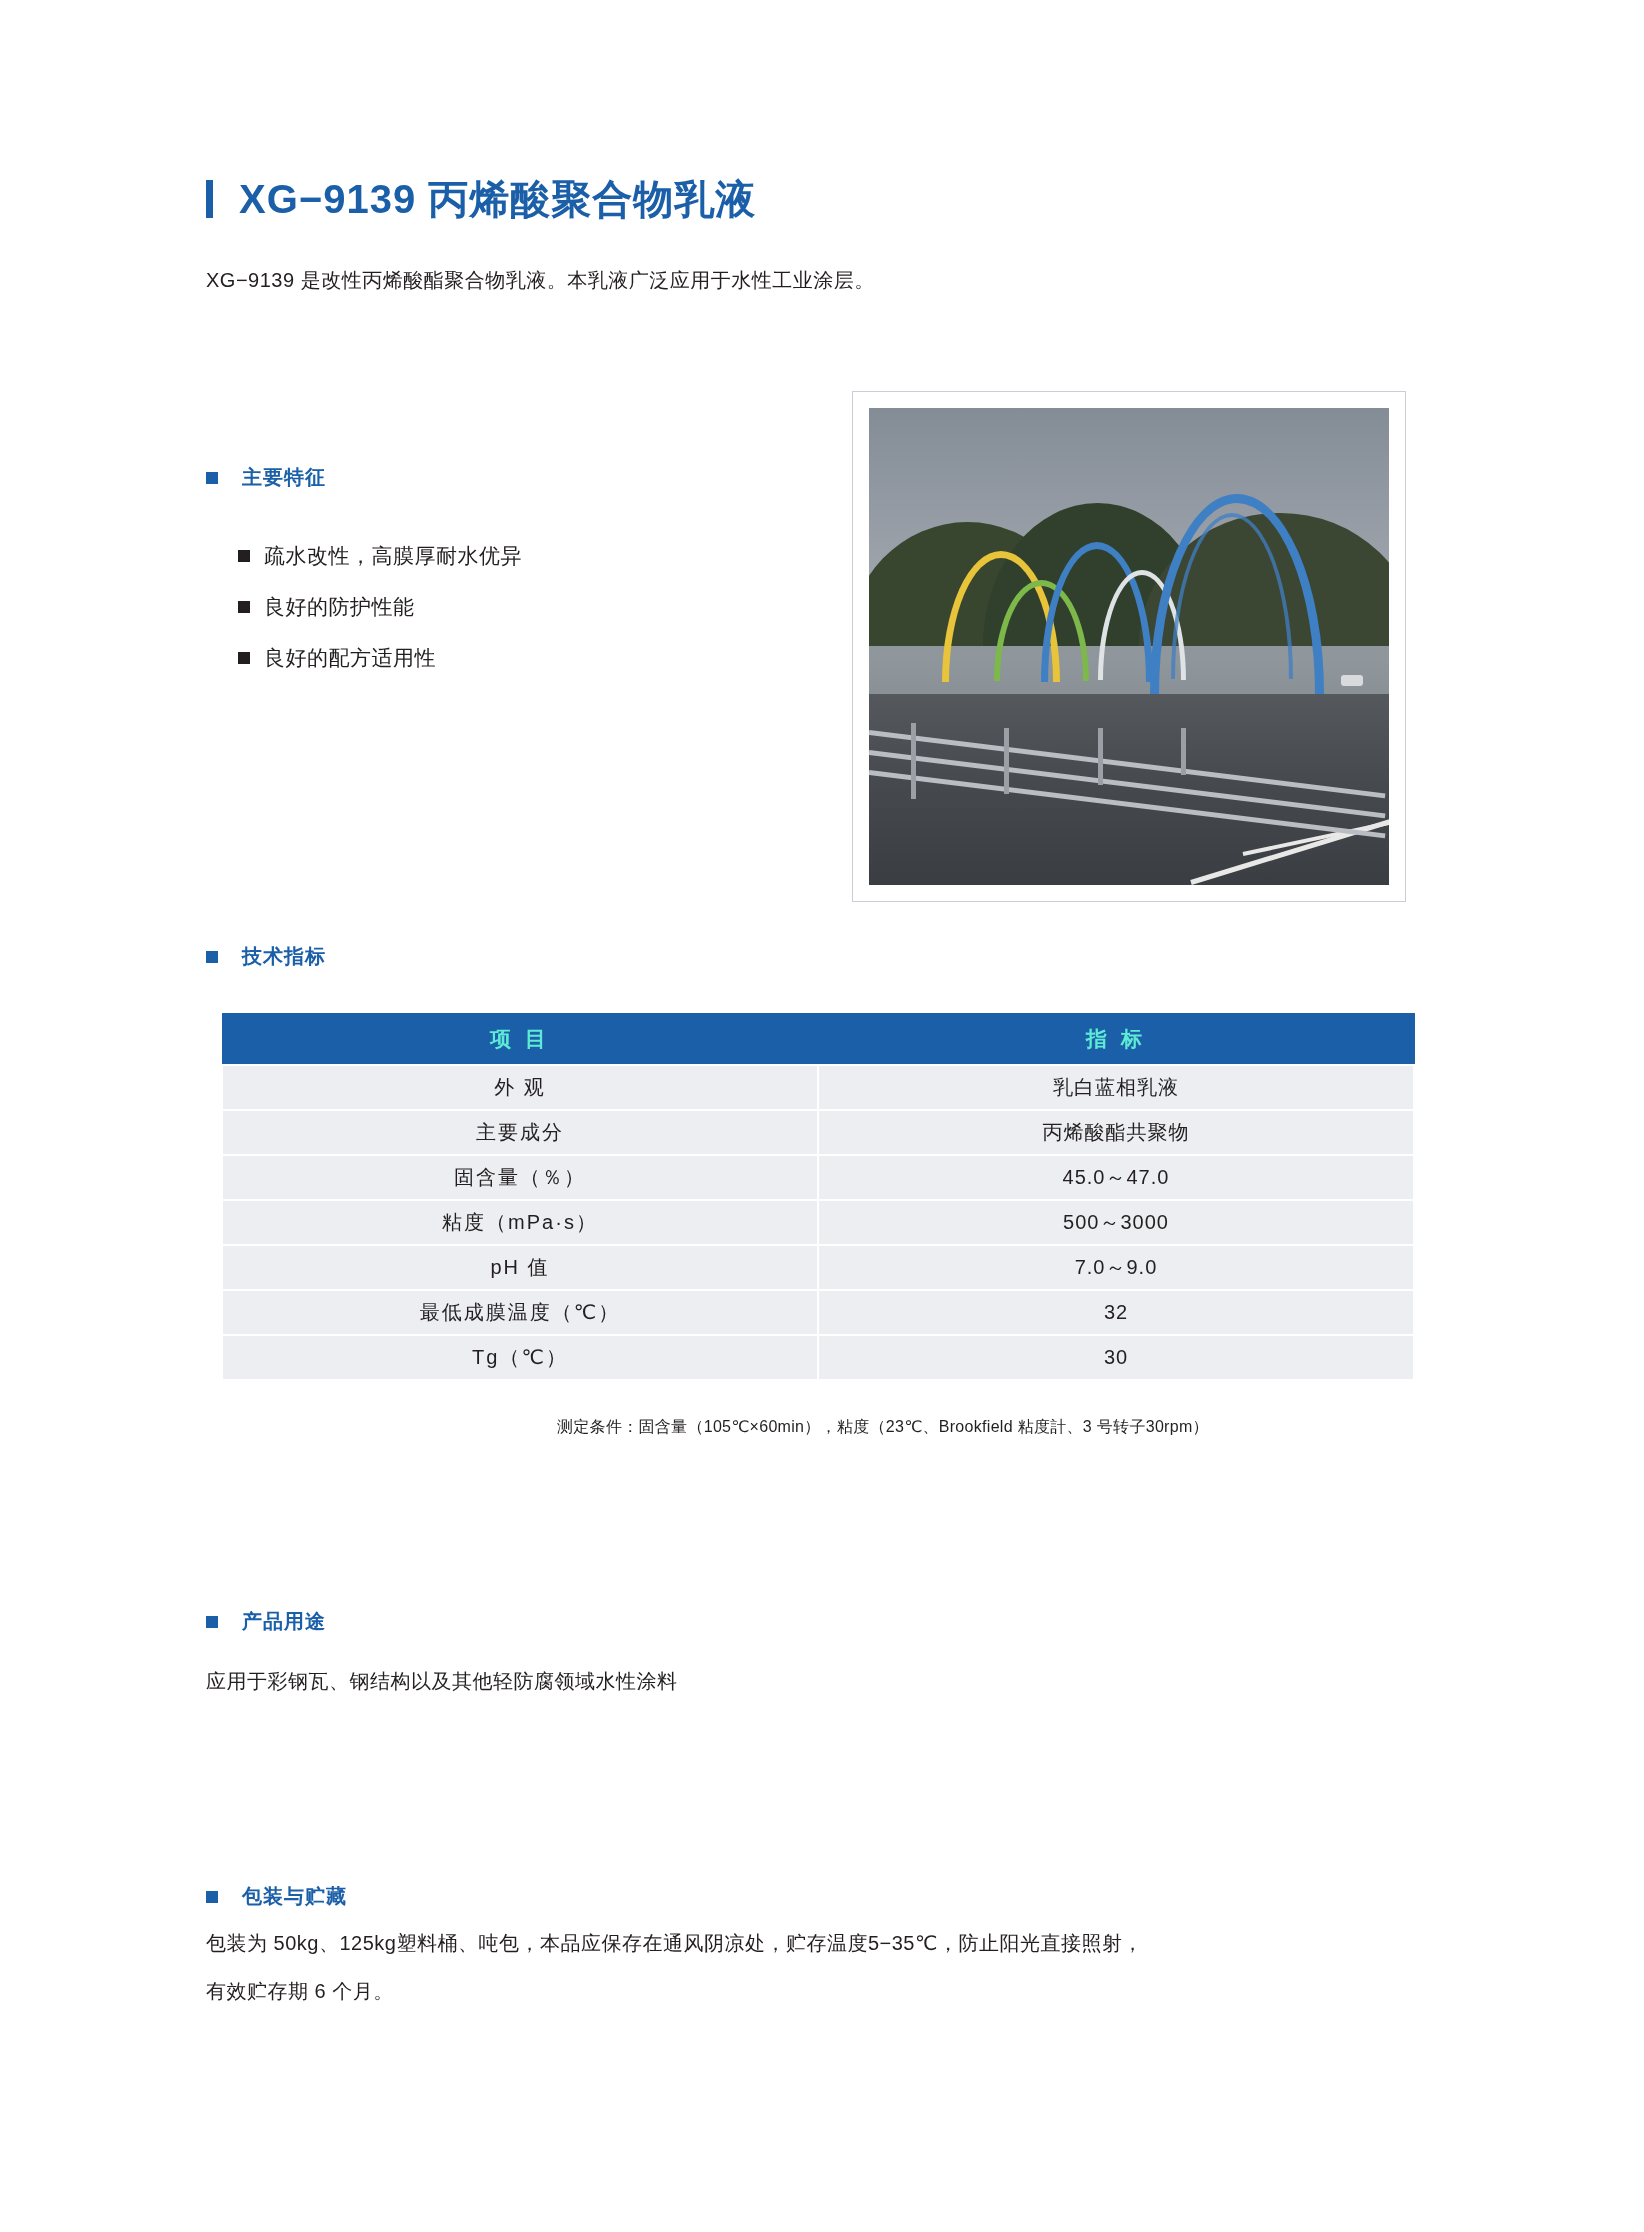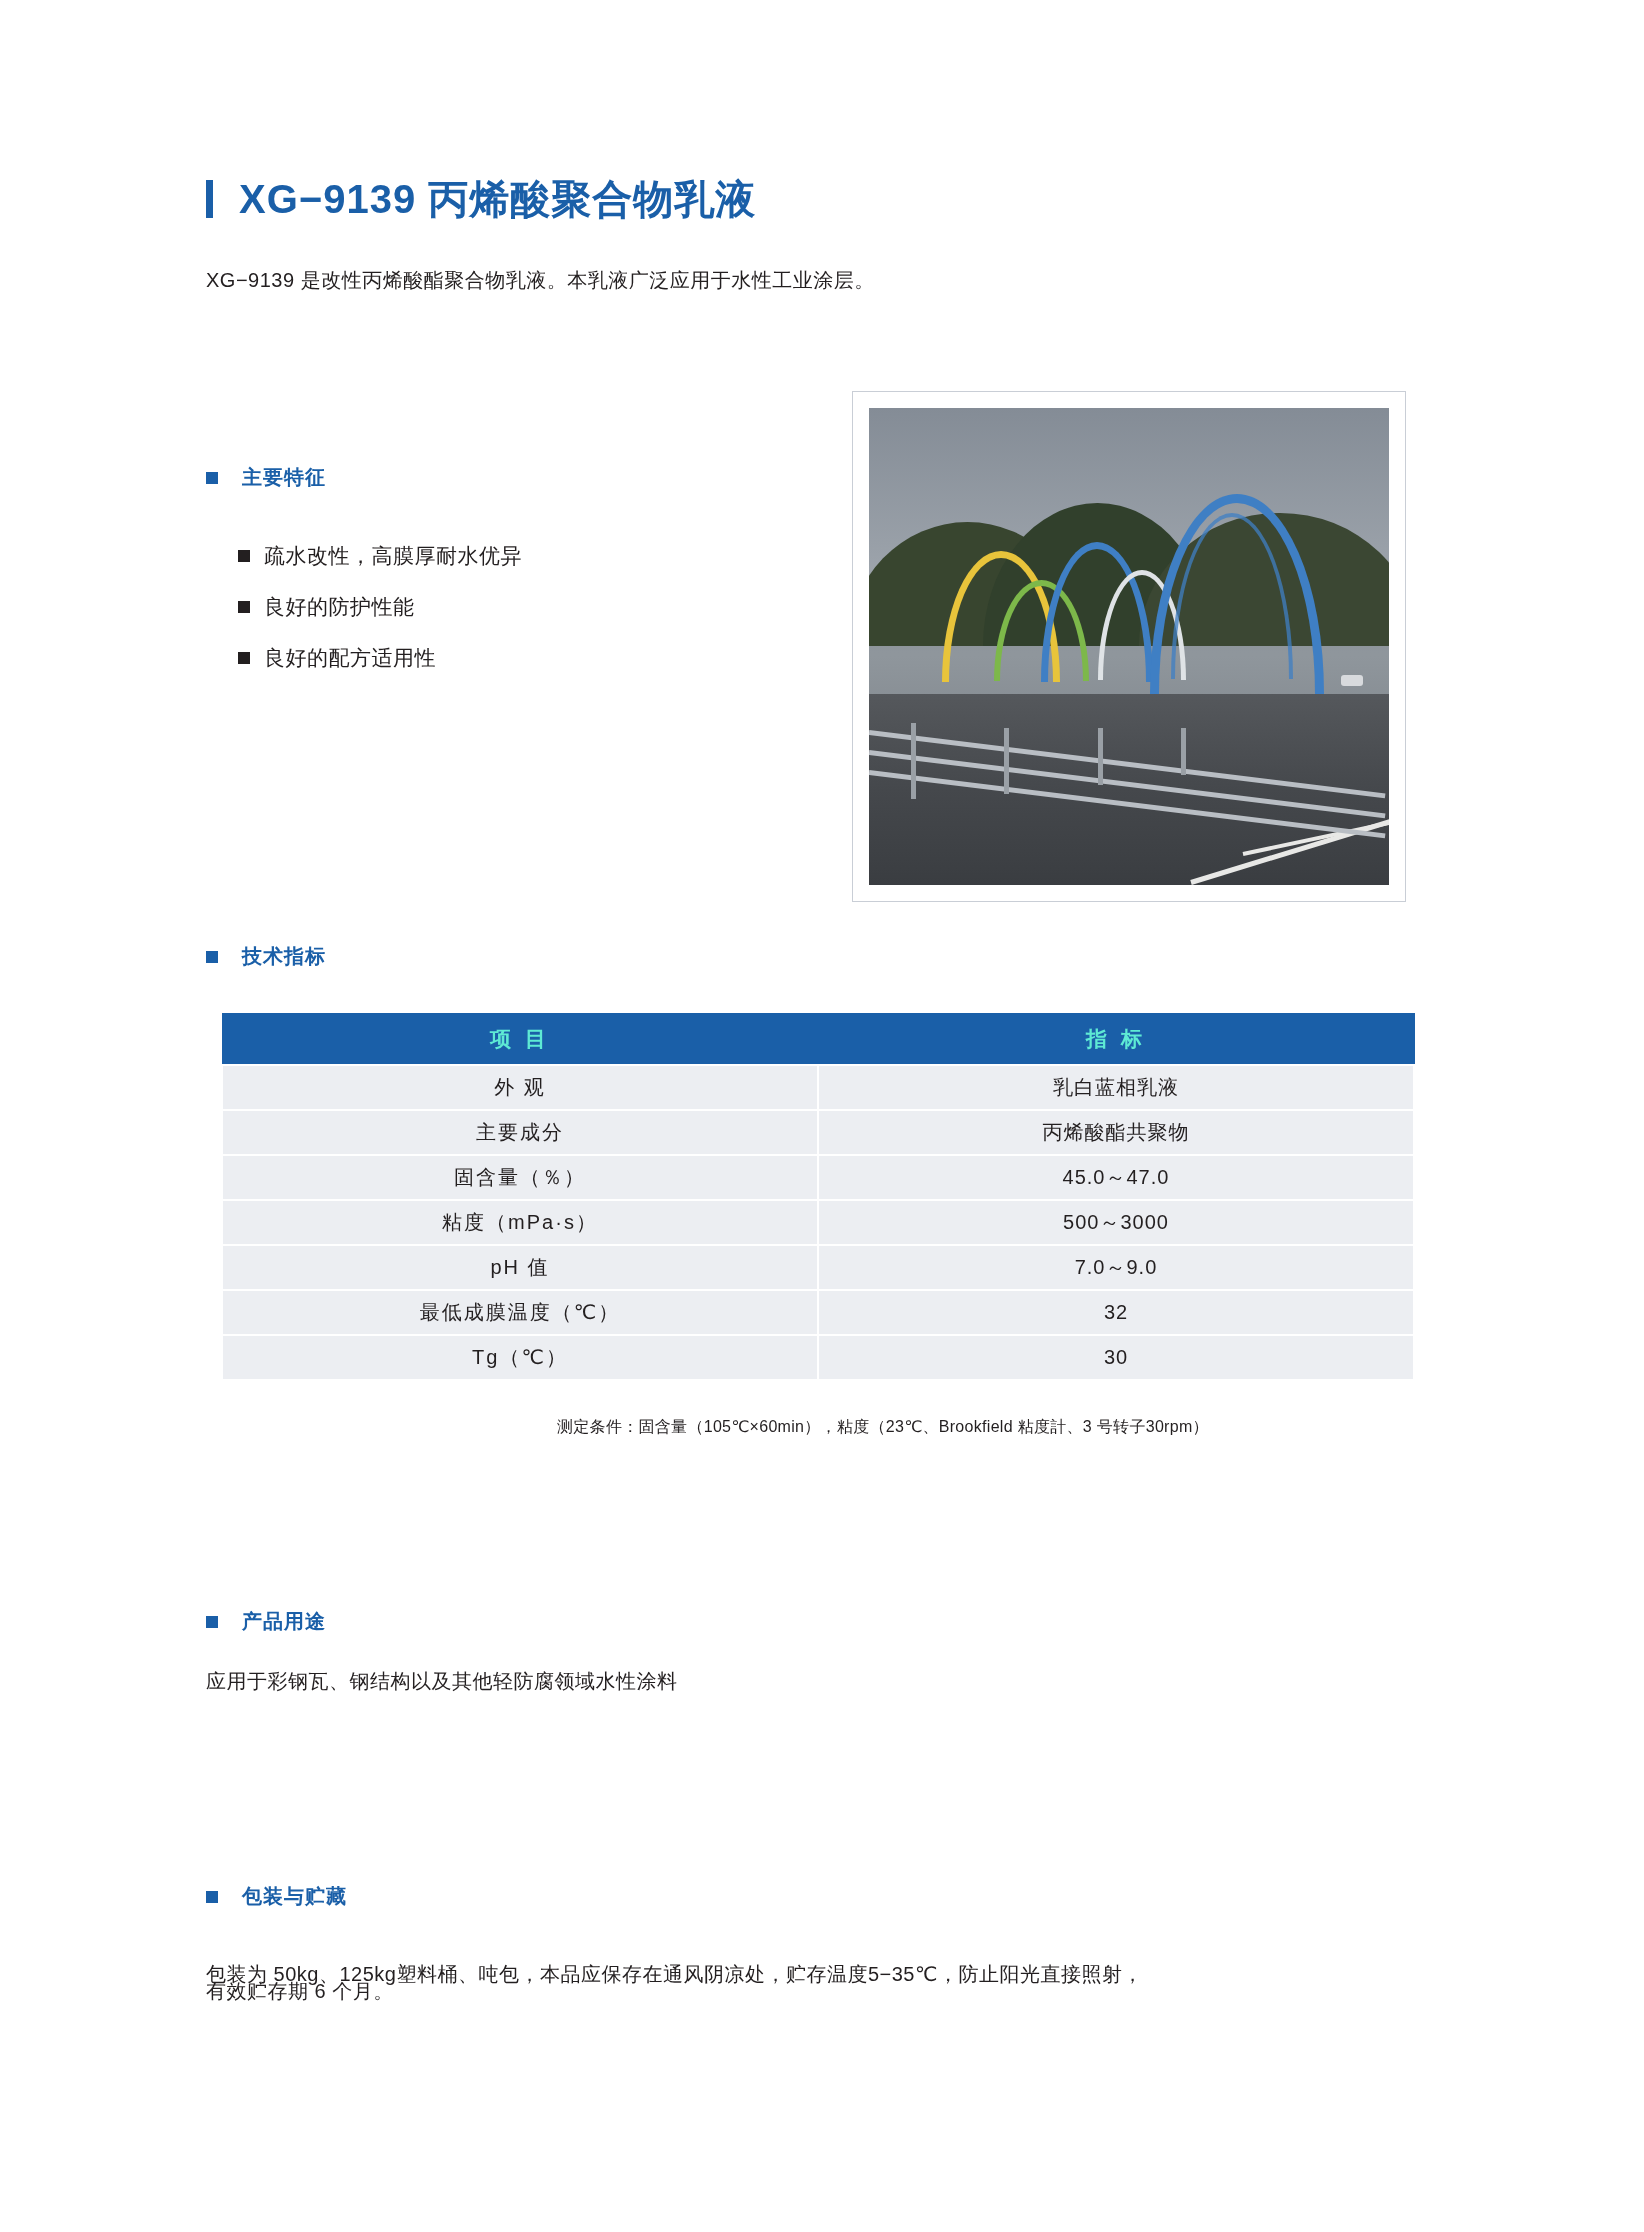--- a/index.html
+++ b/index.html
@@ -336,17 +336,17 @@
   <div class="sec-head" style="left:206px; top:1608px;">
     <div class="sec-square"></div>
     <div class="sec-title">产品用途</div>
   </div>
   <div class="body-text" style="left:206px; top:1664px; width:1095px;">应用于彩钢瓦、钢结构以及其他轻防腐领域水性涂料</div>
 
   <div class="sec-head" style="left:206px; top:1883px;">
     <div class="sec-square"></div>
     <div class="sec-title">包装与贮藏</div>
   </div>
-  <div class="body-text" style="left:206px; top:1926px; width:1244px;margin-top:31px;">包装为 50kg、125kg塑料桶、吨包，本品应保存在通风阴凉处，贮存温度5−35℃，防止阳光直接照射，</div>
+  <div class="body-text" style="left:206px; top:1926px; width:1244px;">包装为 50kg、125kg塑料桶、吨包，本品应保存在通风阴凉处，贮存温度5−35℃，防止阳光直接照射，</div>
   <div class="body-text" style="left:206px; top:1974px; width:1244px;">有效贮存期 6 个月。</div>
 
 </div>
 
 
 </body></html>

